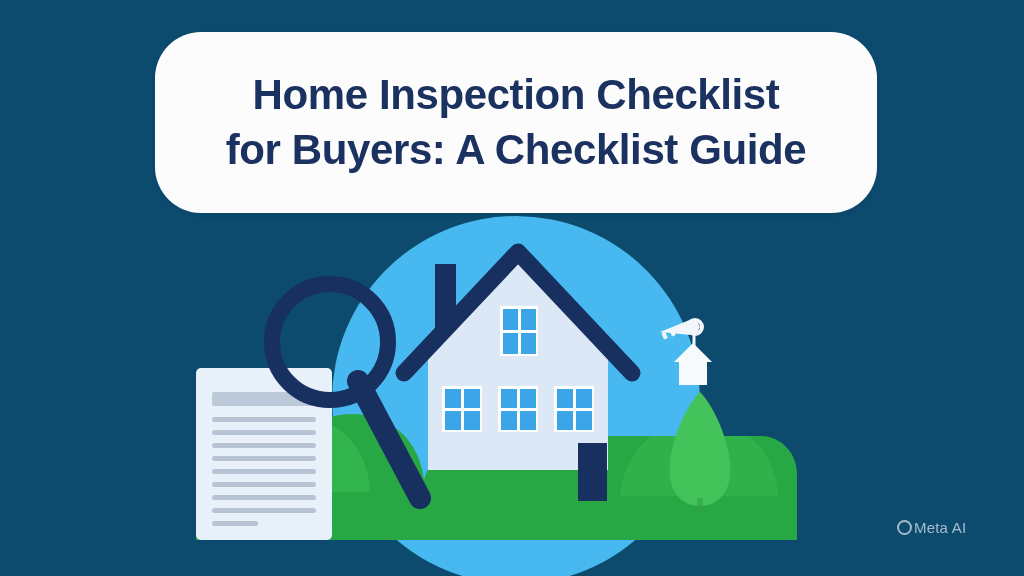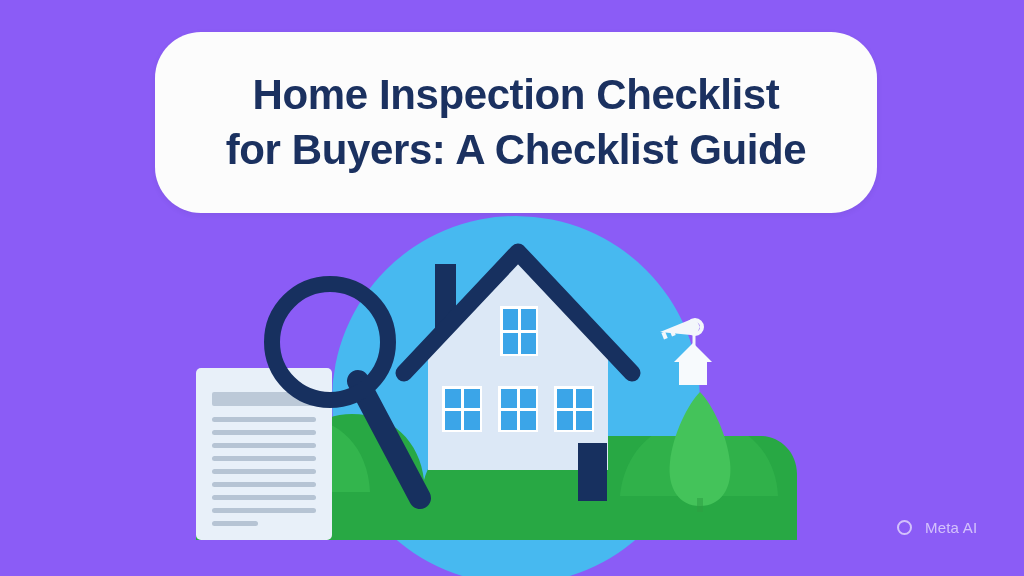--- a/index.html
+++ b/index.html
@@ -5,21 +5,21 @@
 <style>
   * { margin:0; padding:0; box-sizing:border-box; }
   html, body {
     width:1024px; height:576px;
     overflow:hidden;
     font-family:"Liberation Sans", sans-serif;
   }
   #canvas {
     position:relative;
     width:1024px; height:576px;
-    background:#8b5cf6;
+    background:#0c4a6e;
     overflow:hidden;
   }
 
   
   #title-card {
     position:absolute;
     left:155px; top:32px;
     width:722px; height:181px;
     background:#FCFCFC;
     border-radius:46px;
@@ -47,21 +47,21 @@
     width:1024px; height:576px;
   }
   #illustration svg { display:block; }
 
   
   #watermark {
     position:absolute;
     left:897px; top:519px;
     display:flex;
     align-items:center;
-    gap:13px;
+    gap:2px;
     opacity:0.62;
   }
   #watermark .wm-ring {
     width:15px; height:15px;
     border:2px solid #ffffff;
     border-radius:50%;
     display:block;
     flex:0 0 auto;
   }
   #watermark .wm-text {

